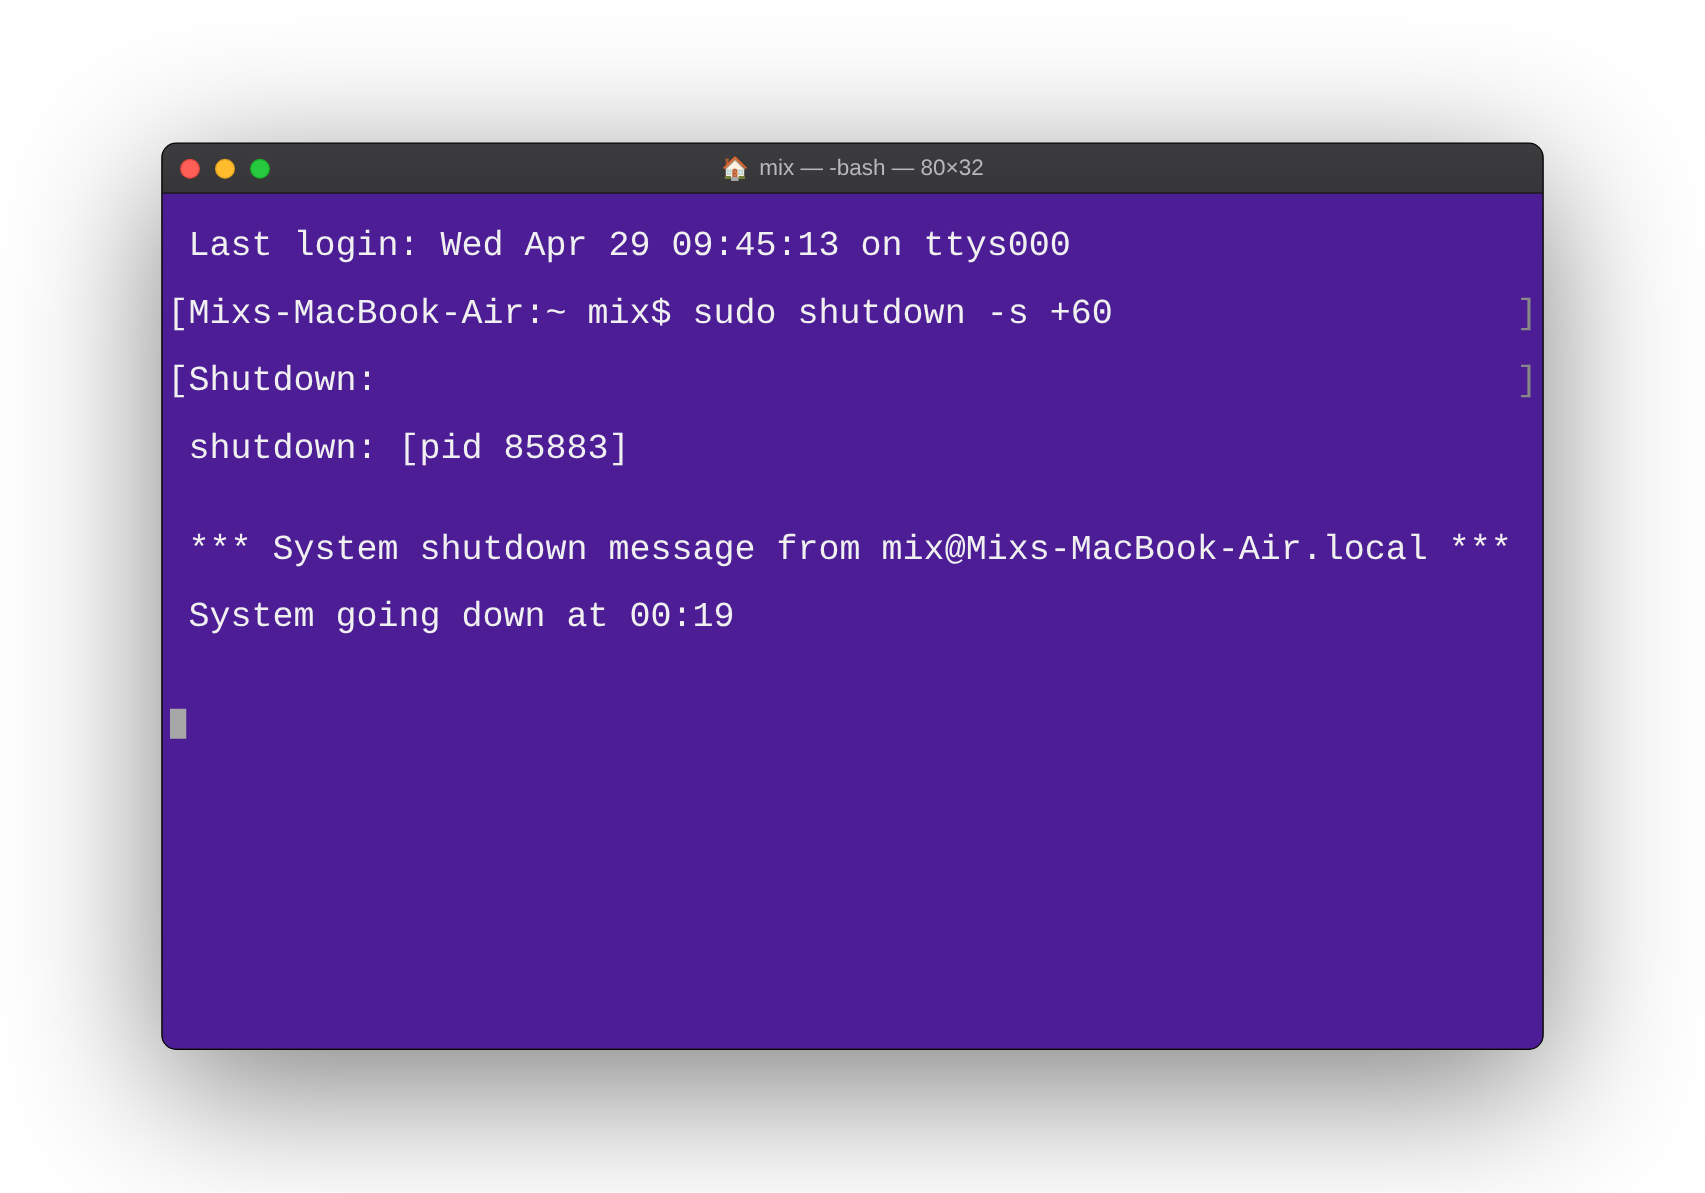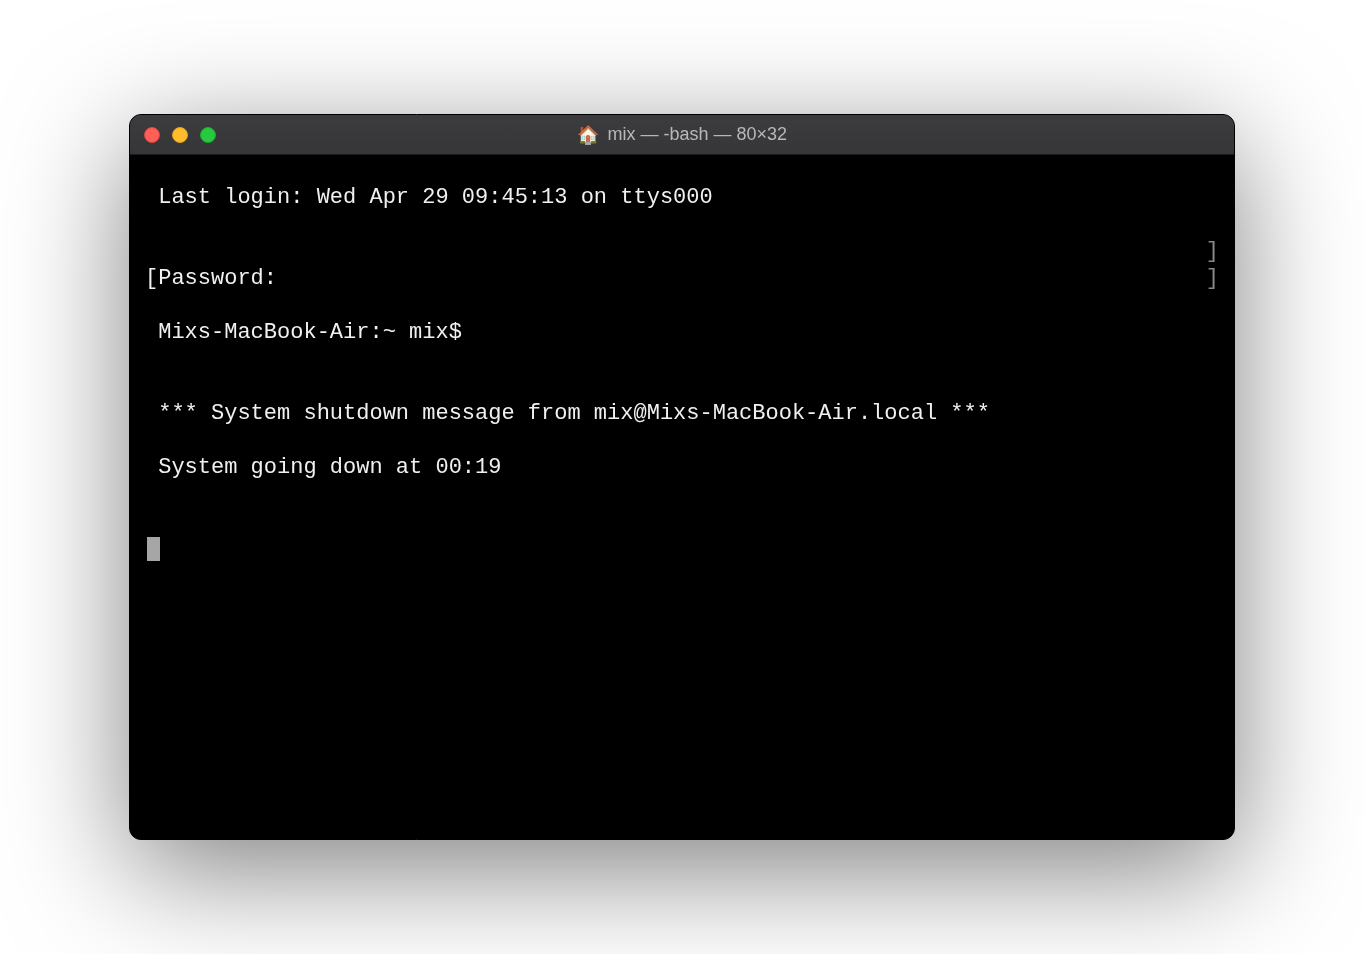--- a/index.html
+++ b/index.html
@@ -71,25 +71,25 @@
       font-size: 18px;
       font-family: -apple-system, BlinkMacSystemFont, "Segoe UI", sans-serif;
       font-weight: 500;
     }
     .home-icon {
       font-size: 18px;
       line-height: 1;
     }
     .terminal-body {
       flex: 1;
-      background: #000000;
+      background: #4c1d95;
       color: #f0f0f0;
-      font-size: 22px;
+      font-size: 28px;
       line-height: 27px;
-      padding: 2px 15px;
+      padding: 2px 4px;
       white-space: pre;
       overflow: hidden;
       font-family: "SF Mono", "Menlo", "Monaco", "Courier New", monospace;
       position: relative;
     }
     .term-line {
       display: block;
     }
     .cursor {
       display: inline-block;
@@ -115,23 +115,23 @@
         <div class="light yellow"></div>
         <div class="light green"></div>
       </div>
       <div class="title-center">
         <span class="home-icon">🏠</span>
         <span>mix — -bash — 80×32</span>
       </div>
     </div>
     <div class="terminal-body">
 <span class="term-line"> Last login: Wed Apr 29 09:45:13 on ttys000</span>
-<span class="term-line"><span class="bracket-right">]</span></span>
-<span class="term-line"><span>[Password:</span><span class="bracket-right">]</span></span>
-<span class="term-line"> Mixs-MacBook-Air:~ mix$ </span>
+<span class="term-line"><span>[Mixs-MacBook-Air:~ mix$ sudo shutdown -s +60</span><span class="bracket-right">]</span></span>
+<span class="term-line"><span>[Shutdown:</span><span class="bracket-right">]</span></span>
+<span class="term-line"> shutdown: [pid 85883]</span>
 <span class="term-line"></span>
 <span class="term-line"> *** System shutdown message from mix@Mixs-MacBook-Air.local ***</span>
 <span class="term-line"> System going down at 00:19</span>
 <span class="term-line"></span>
 <span class="term-line"><span></span><span class="cursor"></span></span>
     </div>
   </div>
 </div>
 
 </body></html>

